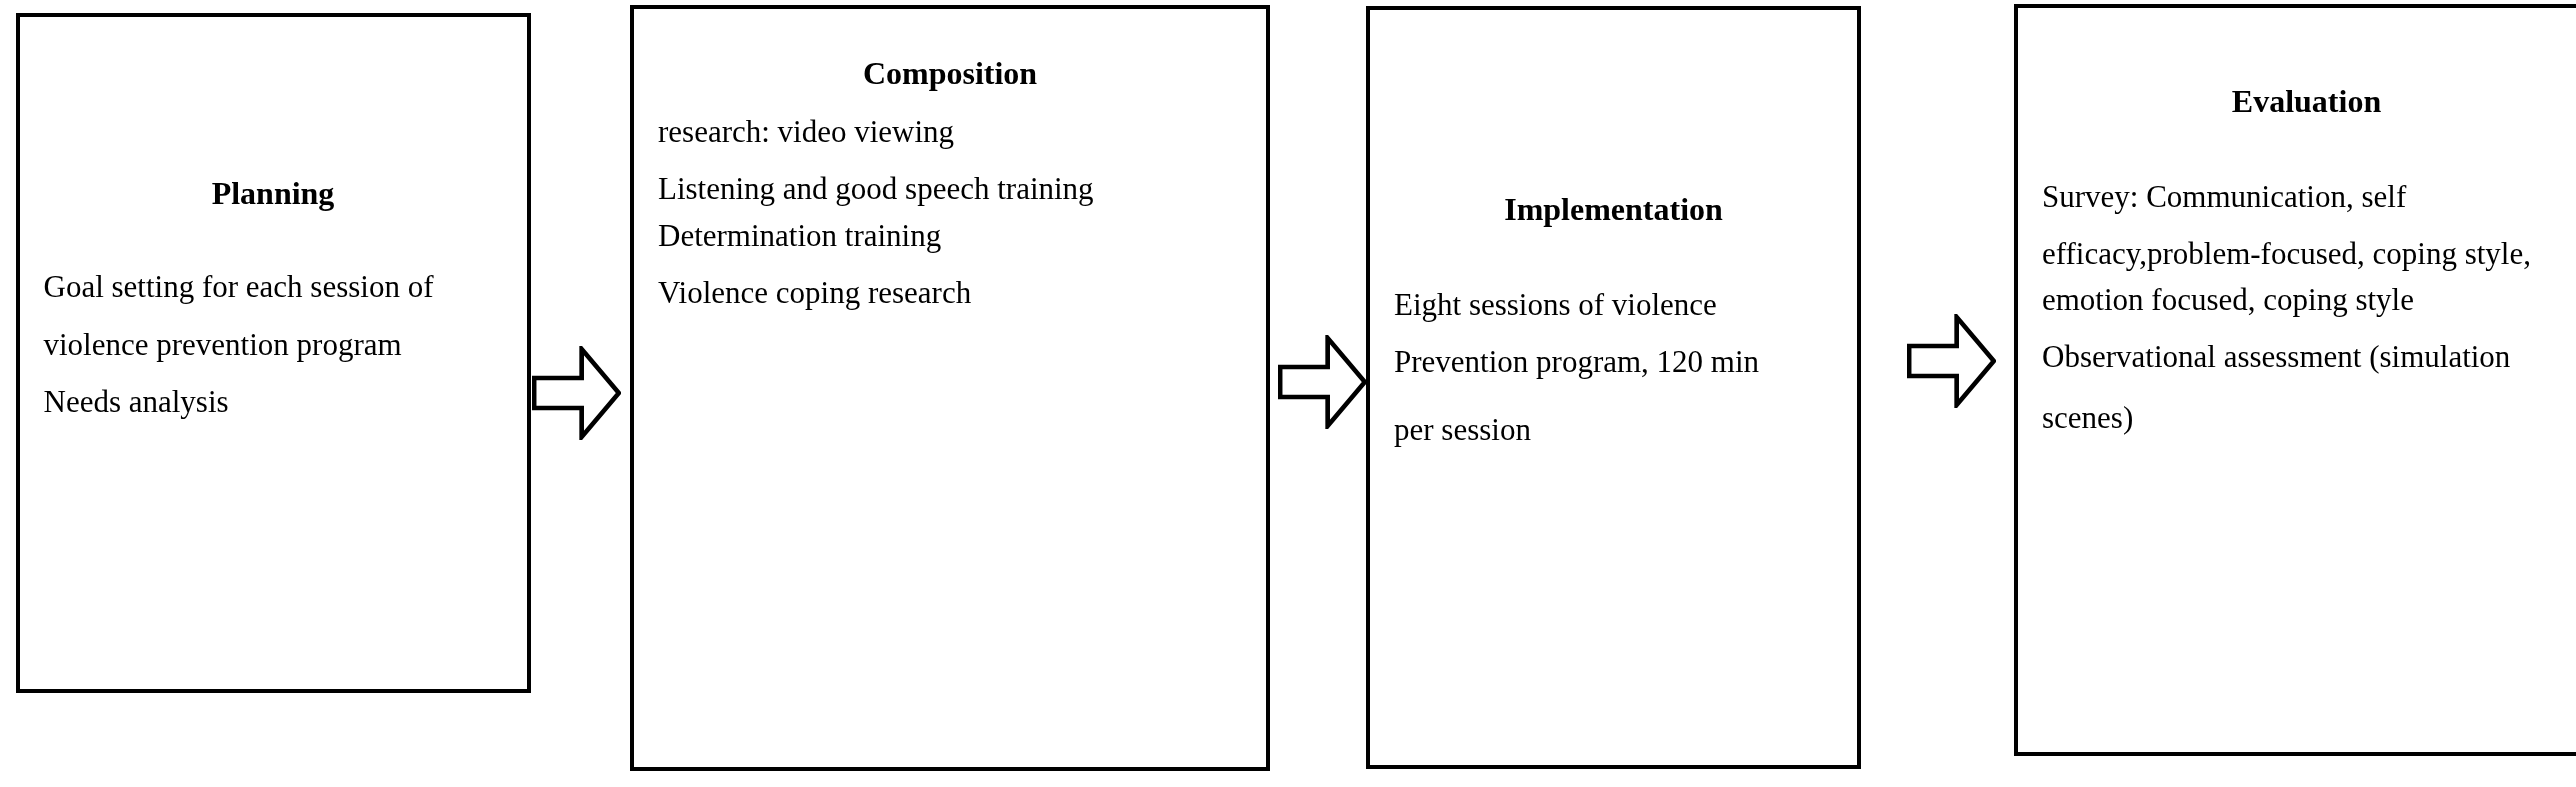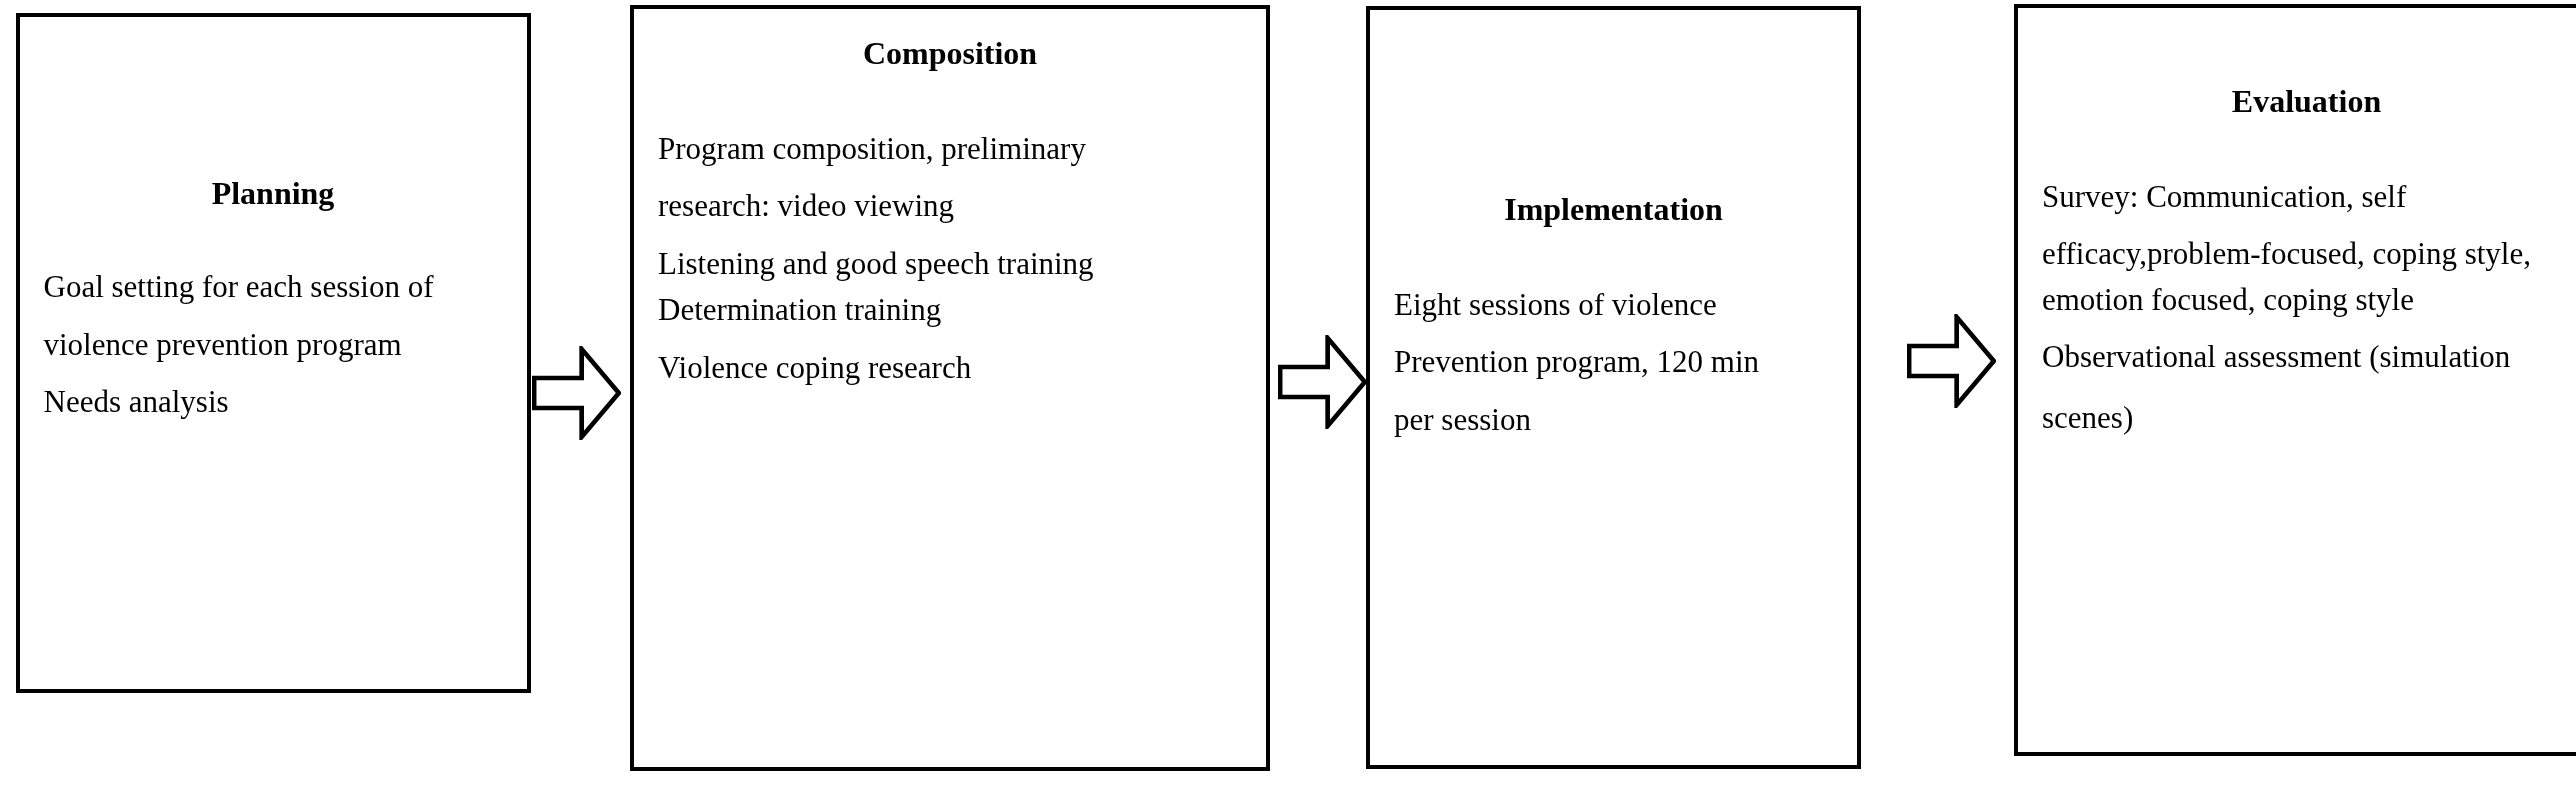--- a/index.html
+++ b/index.html
@@ -51,34 +51,34 @@
   
   #box-planning { left: 15.5px; top: 13.4px; width: 515px; height: 680px; }
   #box-planning .box-title { margin-top: 160px; }
   #box-planning .l1 { margin-top: 60px; }
   #box-planning .l2 { margin-top: 25px; }
   #box-planning .l3 { margin-top: 25px; }
   #box-planning .l4 { margin-top: 25px; }
 
   
   #box-composition { left: 630px; top: 5.2px; width: 640px; height: 766px; }
-  #box-composition .box-title { margin-top: 28px; }
+  #box-composition .box-title { margin-top: 48px; }
   #box-composition .l1 { margin-top: 62px; }
   #box-composition .l2 { margin-top: 25px; }
   #box-composition .l3 { margin-top: 25px; }
   #box-composition .l4 { margin-top: 25px; }
   #box-composition .l5 { margin-top: 14px; }
   #box-composition .l6 { margin-top: 25px; }
 
   
   #box-implementation { left: 1366px; top: 6.2px; width: 495px; height: 763px; }
   #box-implementation .box-title { margin-top: 183px; }
   #box-implementation .l1 { margin-top: 62px; }
   #box-implementation .l2 { margin-top: 25px; }
-  #box-implementation .l3 { margin-top: 25px; }
+  #box-implementation .l3 { margin-top: 35px; }
 
   
   #box-evaluation { left: 2014px; top: 4.1px; width: 585px; height: 752px; }
   #box-evaluation .box-title { margin-top: 77px; }
   #box-evaluation .l1 { margin-top: 62px; }
   #box-evaluation .l2 { margin-top: 25px; }
   #box-evaluation .l3 { margin-top: 13px; }
   #box-evaluation .l4 { margin-top: 25px; }
   #box-evaluation .l5 { margin-top: 28px; }
 
@@ -104,21 +104,20 @@
     </div>
   </div>
 
   <svg class="connector-arrow" id="arrow-1" viewBox="0 0 172 182">
     <polygon points="4,62 96,62 96,6 168,91 96,176 96,120 4,120" fill="#ffffff" stroke="#000000" stroke-width="9" stroke-linejoin="miter"></polygon>
   </svg>
 
   <div class="flow-box" id="box-composition">
     <div class="box-inner">
       <div class="box-title">Composition</div>
-      <div class="box-line l1">Program composition, preliminary</div>
       <div class="box-line l2">research:   video viewing</div>
       <div class="box-line l3">Listening and good speech training</div>
       <div class="box-line l5">Determination training</div>
       <div class="box-line l6">Violence coping research</div>
     </div>
   </div>
 
   <svg class="connector-arrow" id="arrow-2" viewBox="0 0 172 182">
     <polygon points="4,62 96,62 96,6 168,91 96,176 96,120 4,120" fill="#ffffff" stroke="#000000" stroke-width="9" stroke-linejoin="miter"></polygon>
   </svg>

